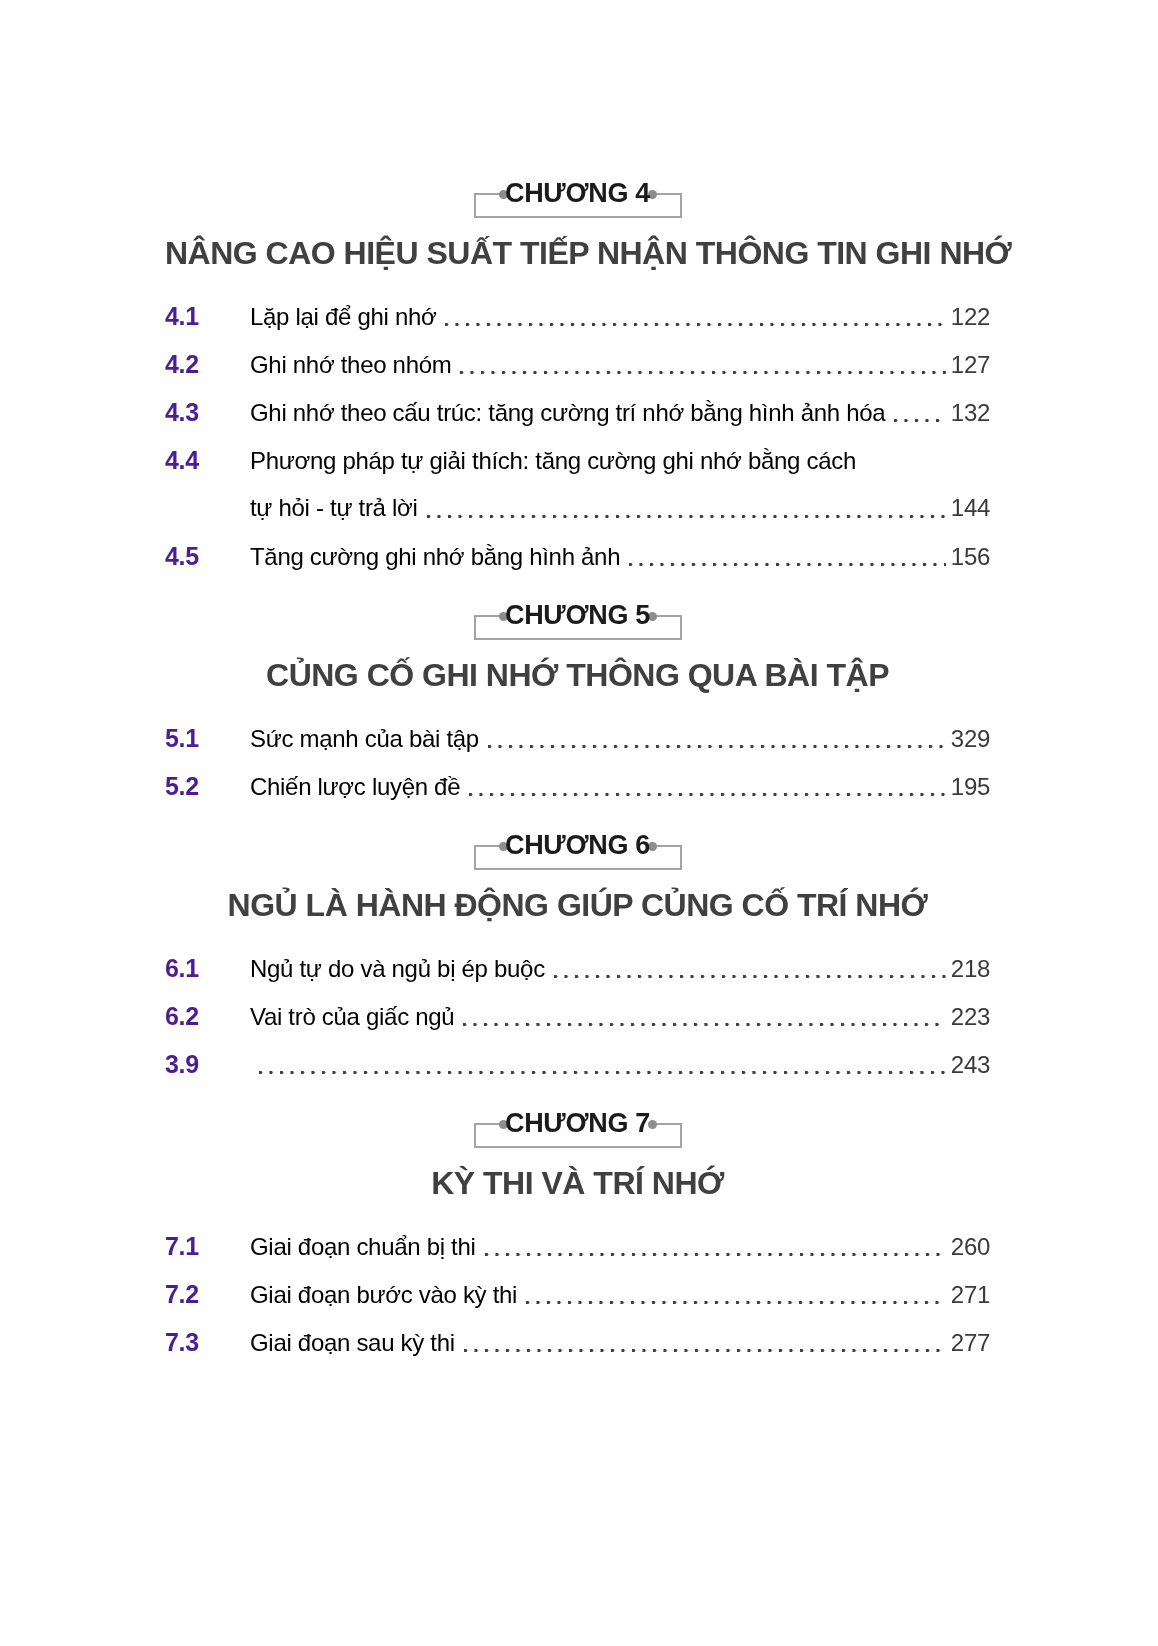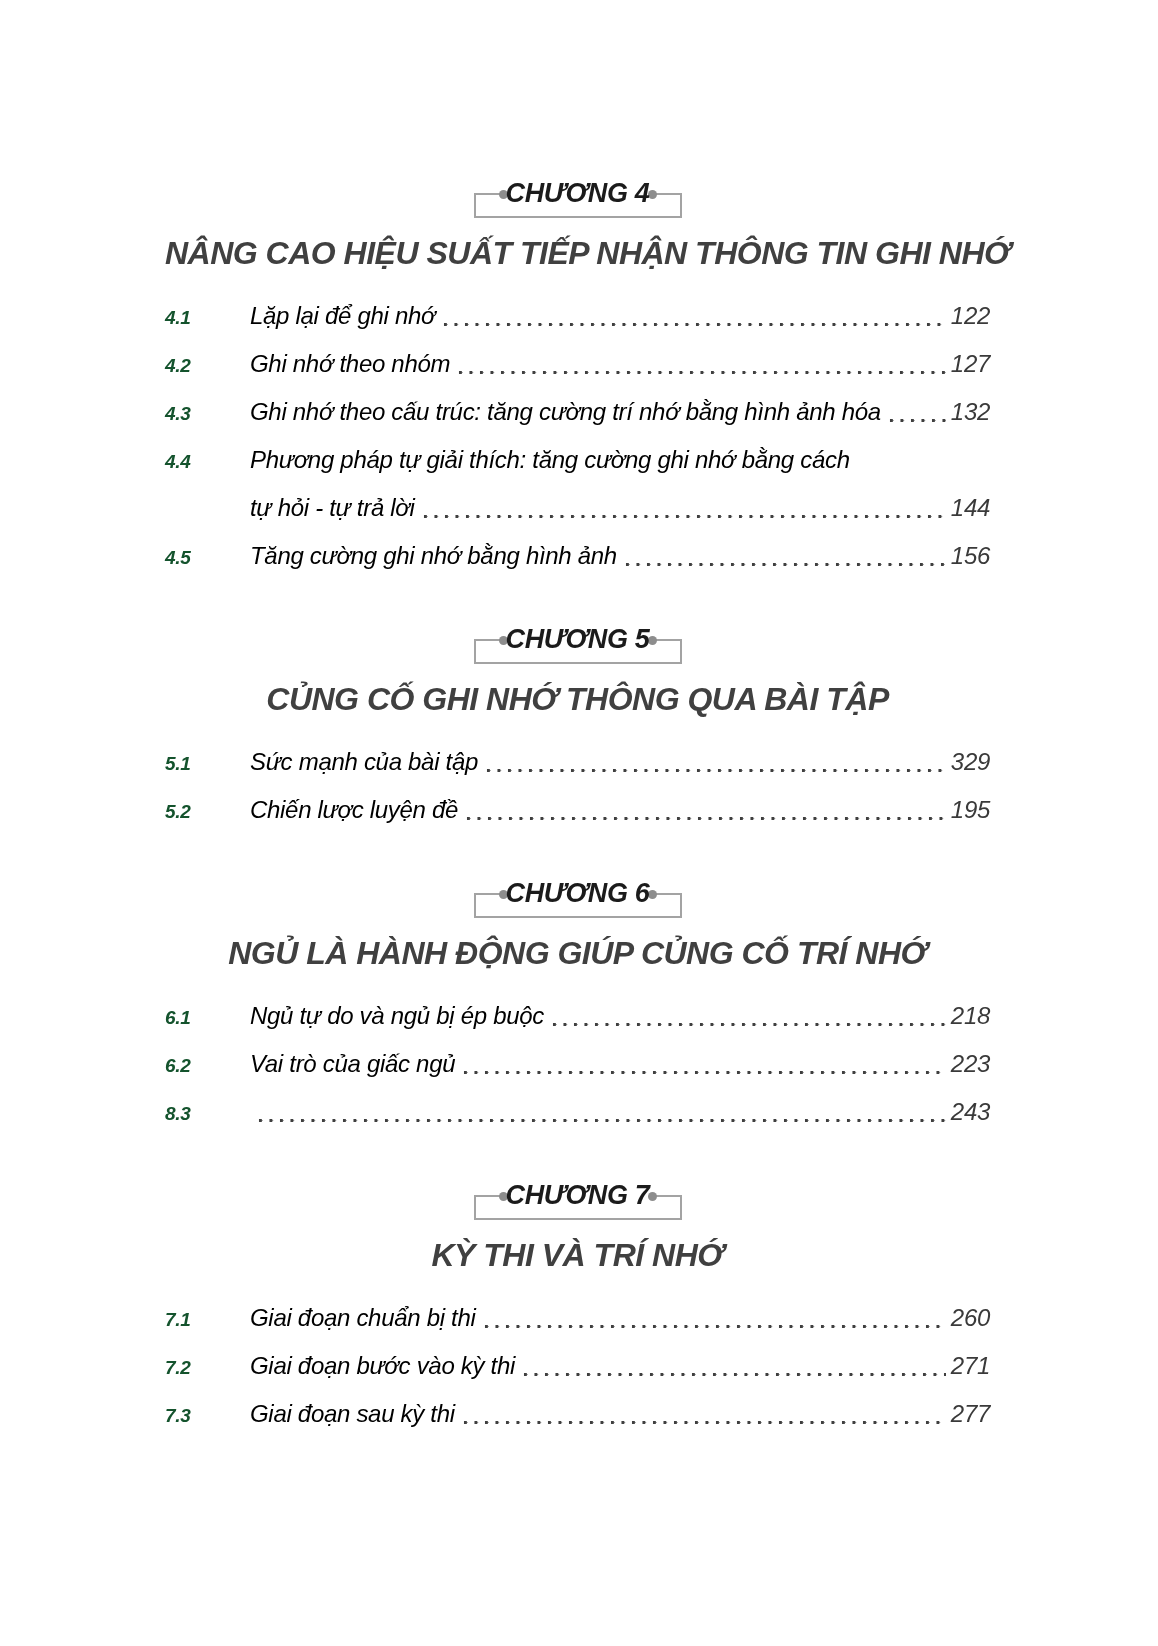--- a/index.html
+++ b/index.html
@@ -11,25 +11,24 @@
   .page {
     position: relative;
     width: 1158px;
     height: 1646px;
     margin: 0 auto;
     background: #ffffff;
     overflow: hidden;
   }
   .content {
     padding: 172px 168px 0 165px;
-    font-style: italic;
   }
 
   
-  .chapter + .chapter { margin-top: 38px; }
+  .chapter + .chapter { margin-top: 14px; }
 
   
   .badge {
     position: relative;
     width: 208px;
     height: 46px;
     margin: 0 auto 16px auto;
   }
   .badge-frame {
     position: absolute;
@@ -83,23 +82,23 @@
 
   
   .toc-list { }
   .toc-row {
     display: flex;
     align-items: baseline;
     height: 48px;
   }
   .toc-num {
     flex: 0 0 85px;
-    font-size: 19px;
+    font-size: 25px;
     font-weight: 700;
-    color: #14532d;
+    color: #4c1d95;
     line-height: 48px;
     letter-spacing: -0.3px;
   }
   .toc-title {
     flex: 0 0 auto;
     font-size: 24px;
     color: #000000;
     line-height: 48px;
     letter-spacing: -0.3px;
     white-space: nowrap;
@@ -219,21 +218,21 @@
     <span class="toc-leader"></span>
     <span class="toc-page">218</span>
   </div>
           <div class="toc-row">
     <span class="toc-num">6.2</span>
     <span class="toc-title">Vai trò của giấc ngủ</span>
     <span class="toc-leader"></span>
     <span class="toc-page">223</span>
   </div>
           <div class="toc-row">
-    <span class="toc-num">8.3</span>
+    <span class="toc-num">3.9</span>
     <span class="toc-leader"></span>
     <span class="toc-page">243</span>
   </div>
         </div>
   </section>
       <section class="chapter">
     <div class="badge">
       <div class="badge-frame"></div>
       <div class="badge-seg left"></div>
       <div class="badge-seg right"></div>

